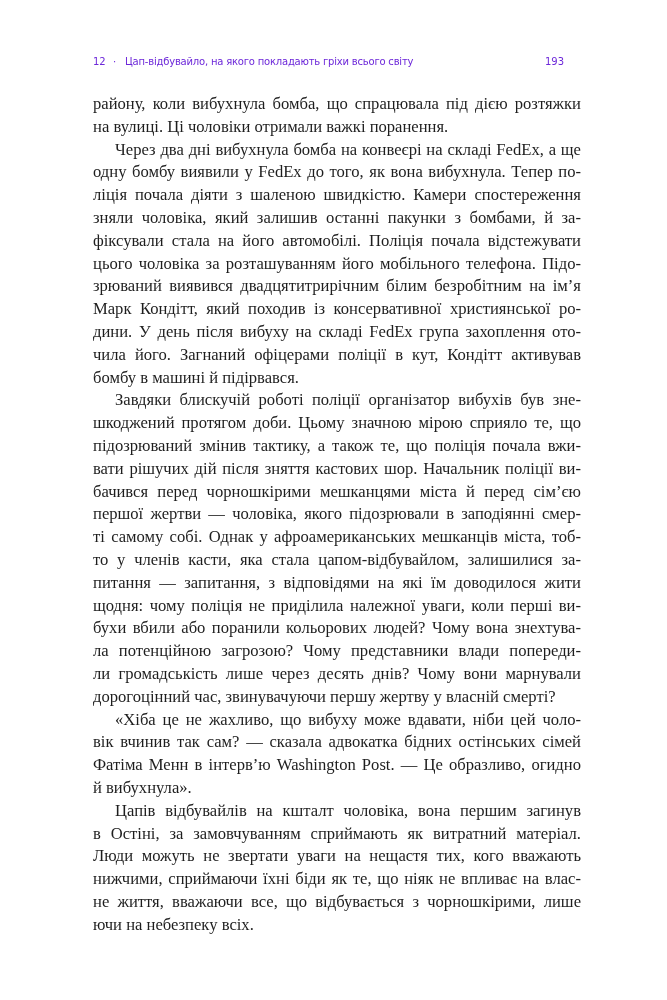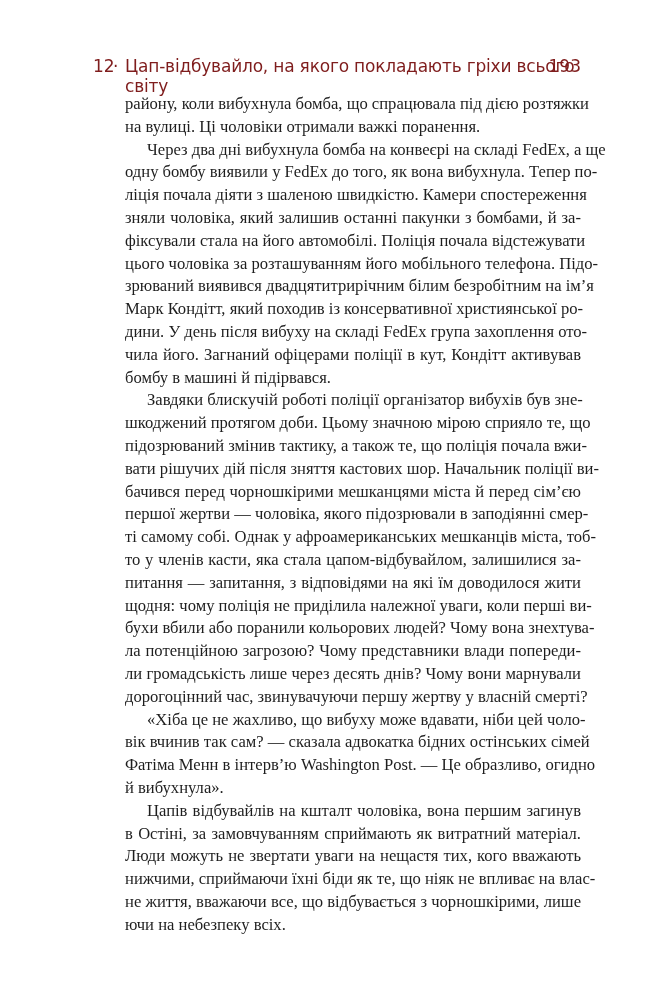--- a/index.html
+++ b/index.html
@@ -1,30 +1,30 @@
 <!DOCTYPE html>
 <html><head>
 <meta charset="utf-8">
 <style>
   html, body { margin: 0; padding: 0; background: #ffffff; }
   body { width: 667px; height: 1000px; position: relative; overflow: hidden; }
   .page { position: absolute; left: 93px; top: 0; width: 488px; color: #1e1e1e; }
   .running-head {
     position: absolute; top: 56px; left: 0; width: 488px; height: 18px;
-    font-family: "DejaVu Sans", sans-serif; font-size: 17px; color: #7f1d1d;
+    font-family: "DejaVu Sans", sans-serif; font-size: 10px; color: #6d28d9;
   }
   .running-head .num { position: absolute; left: 0; top: 0; }
   .running-head .sep { position: absolute; left: 20px; top: 0; }
   .running-head .title { position: absolute; left: 32px; top: 0; letter-spacing: -0.2px; }
-  .running-head .folio { position: absolute; right: 0; top: 0; }
+  .running-head .folio { position: absolute; right: 17px; top: 0; }
   .body-text {
     position: absolute; top: 93px; left: 0; width: 488px;
     font-family: "Liberation Serif", serif; font-size: 16.6px; line-height: 22.8px;
   }
-  .line { display: block; height: 22.8px; white-space: nowrap; text-align: justify; text-align-last: justify; margin-left: 32px; }
+  .line { display: block; height: 22.8px; white-space: nowrap; text-align: justify; text-align-last: justify; }
   .line.last { text-align-last: left; }
   .line.indent { padding-left: 22px; }
 </style>
 </head>
 <body>
 
 <div class="page">
   <div class="running-head">
     <span class="num">12</span>
     <span class="sep">·</span>

